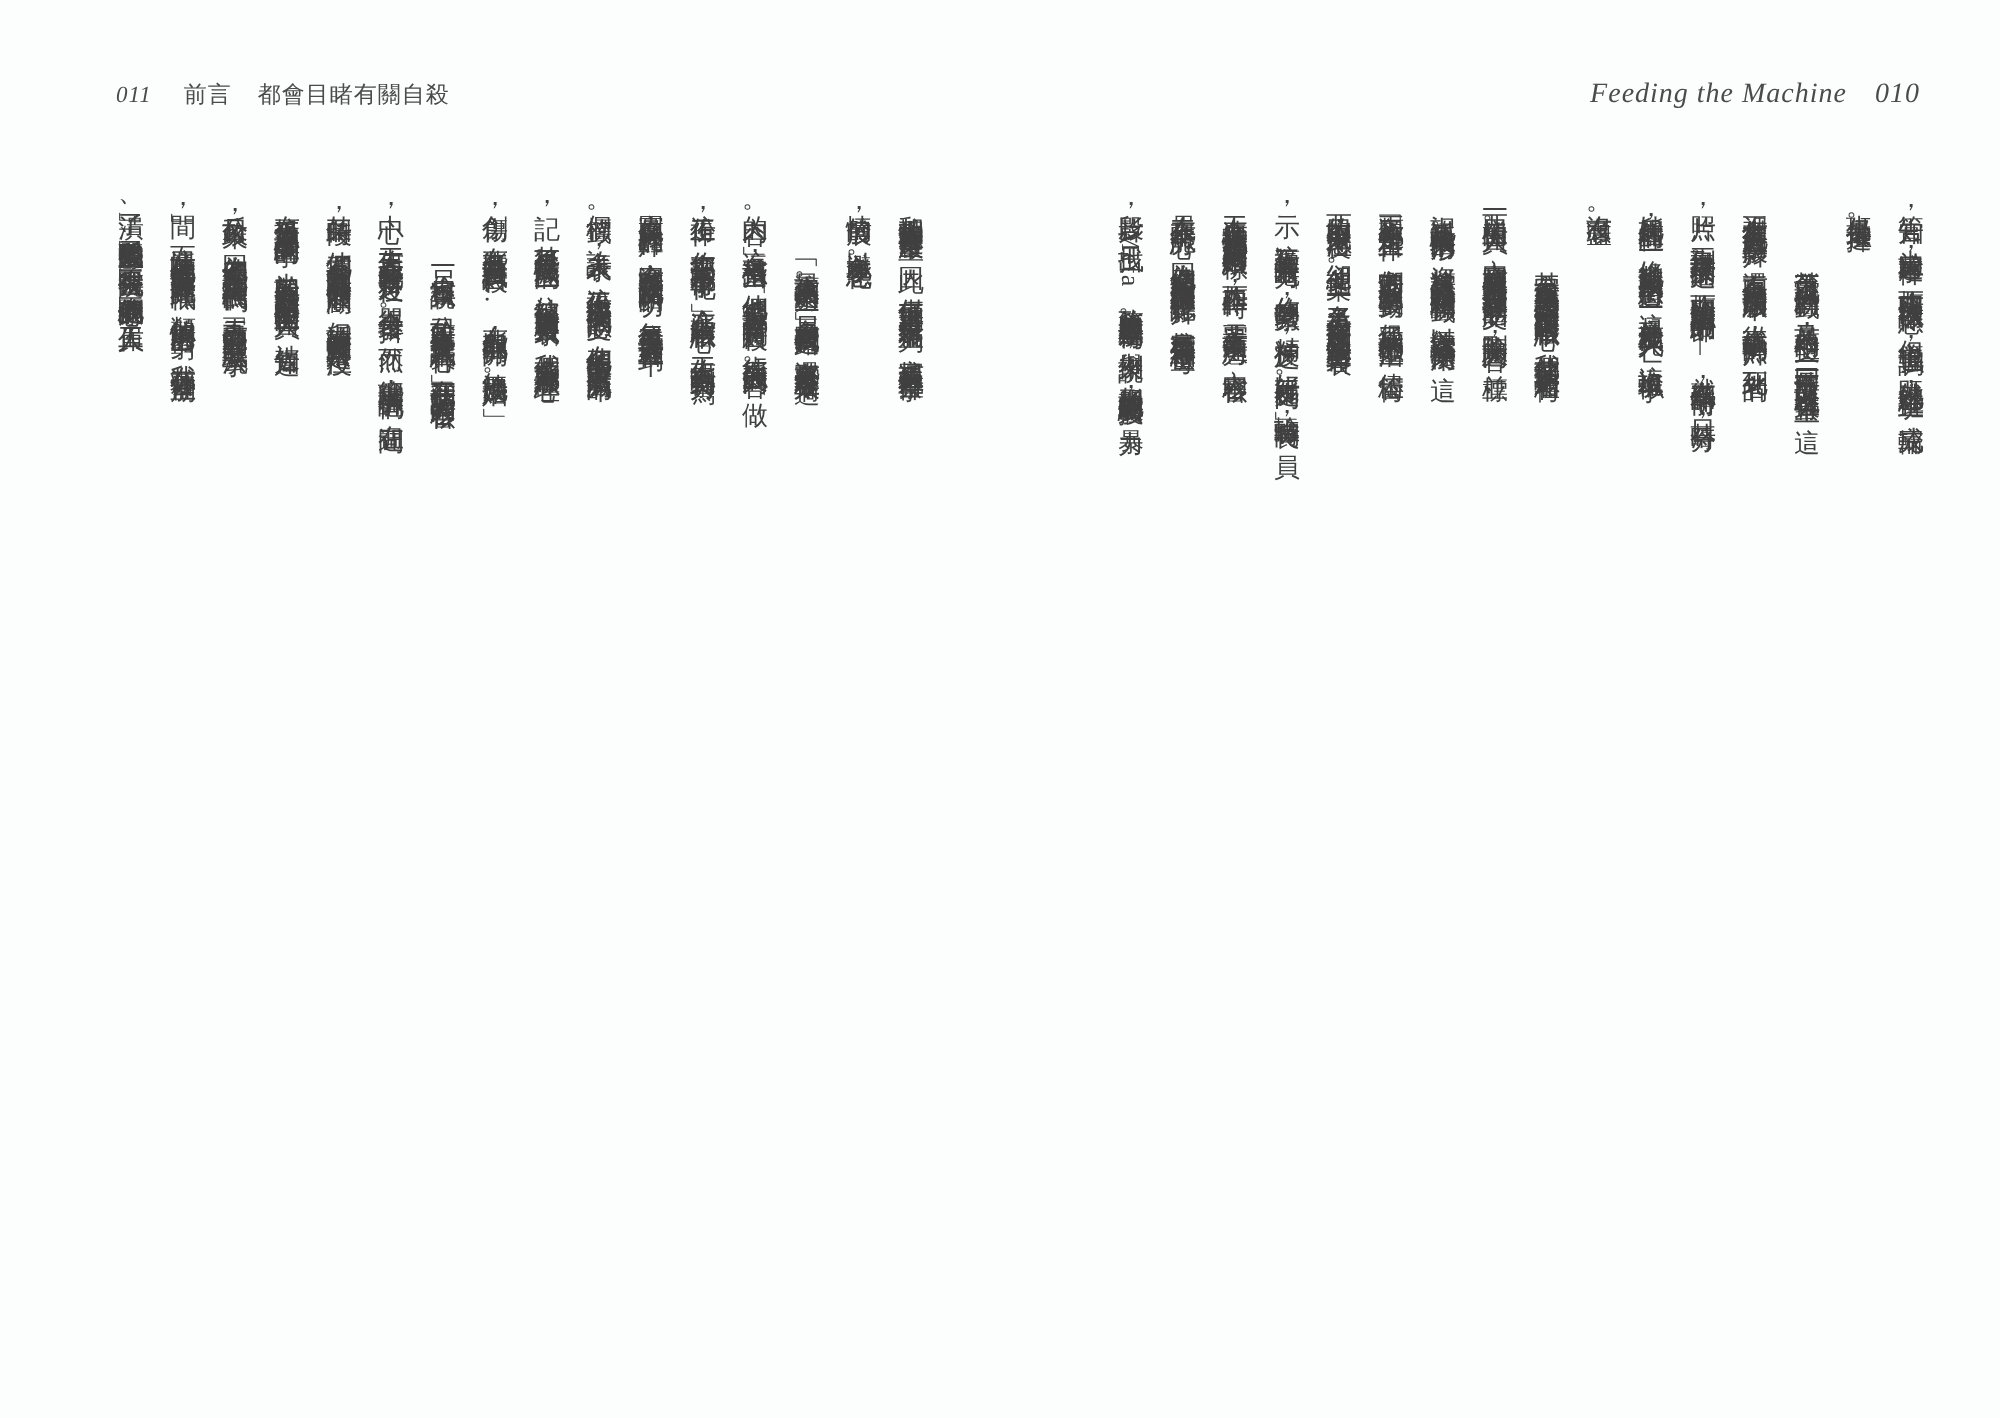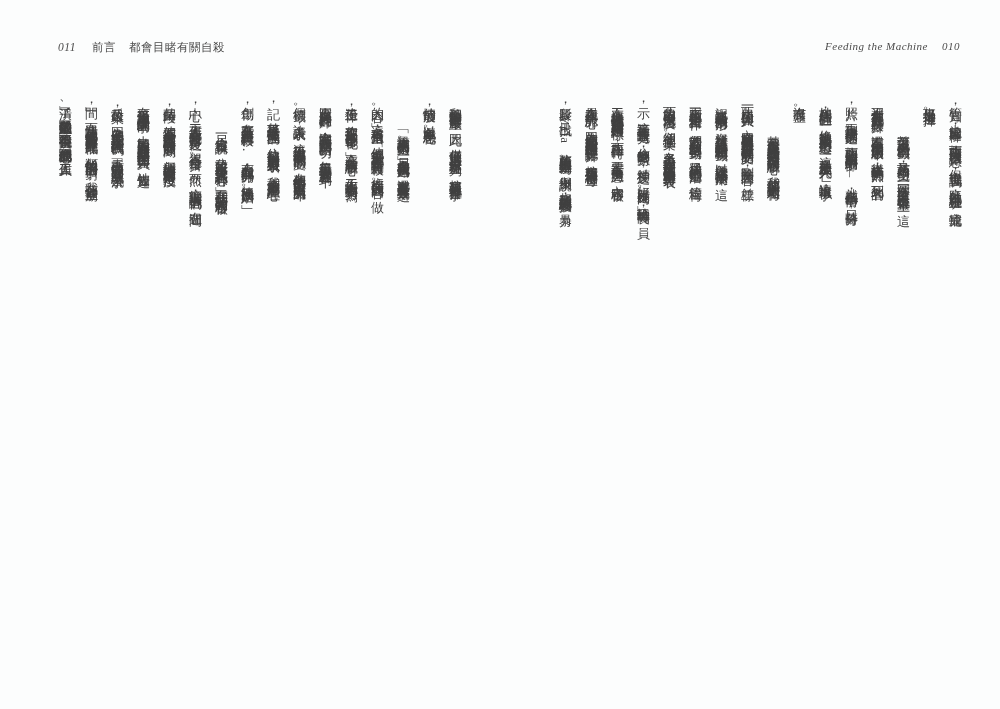--- a/index.html
+++ b/index.html
@@ -6,21 +6,21 @@
   body{
     width:1000px;height:709px;position:relative;overflow:hidden;
     background:#fcfdfd;
     font-family:"Liberation Serif","DejaVu Serif",serif;
   }
   .running-head{
     position:absolute;top:40px;font-size:11.5px;color:#4b4b4b;
     letter-spacing:.5px;white-space:nowrap;
   }
   .running-head.left{left:58px;}
-  .running-head.right{right:40px;font-size:11px;font-style:italic;}
+  .running-head.right{right:40px;font-size:14px;font-style:italic;}
   .pagenum{font-style:italic;}
   .running-head.left .pagenum{margin-right:16px;margin-top:16px;}
   .running-head.left .section{margin-right:13px;}
   .running-head.right .pagenum{margin-left:14px;}
   .textblock{
     position:absolute;top:97px;height:580px;
     display:flex;flex-direction:row-reverse;gap:12px;
     justify-content:flex-start;
   }
   .textblock.left{left:58px;width:404px;}

